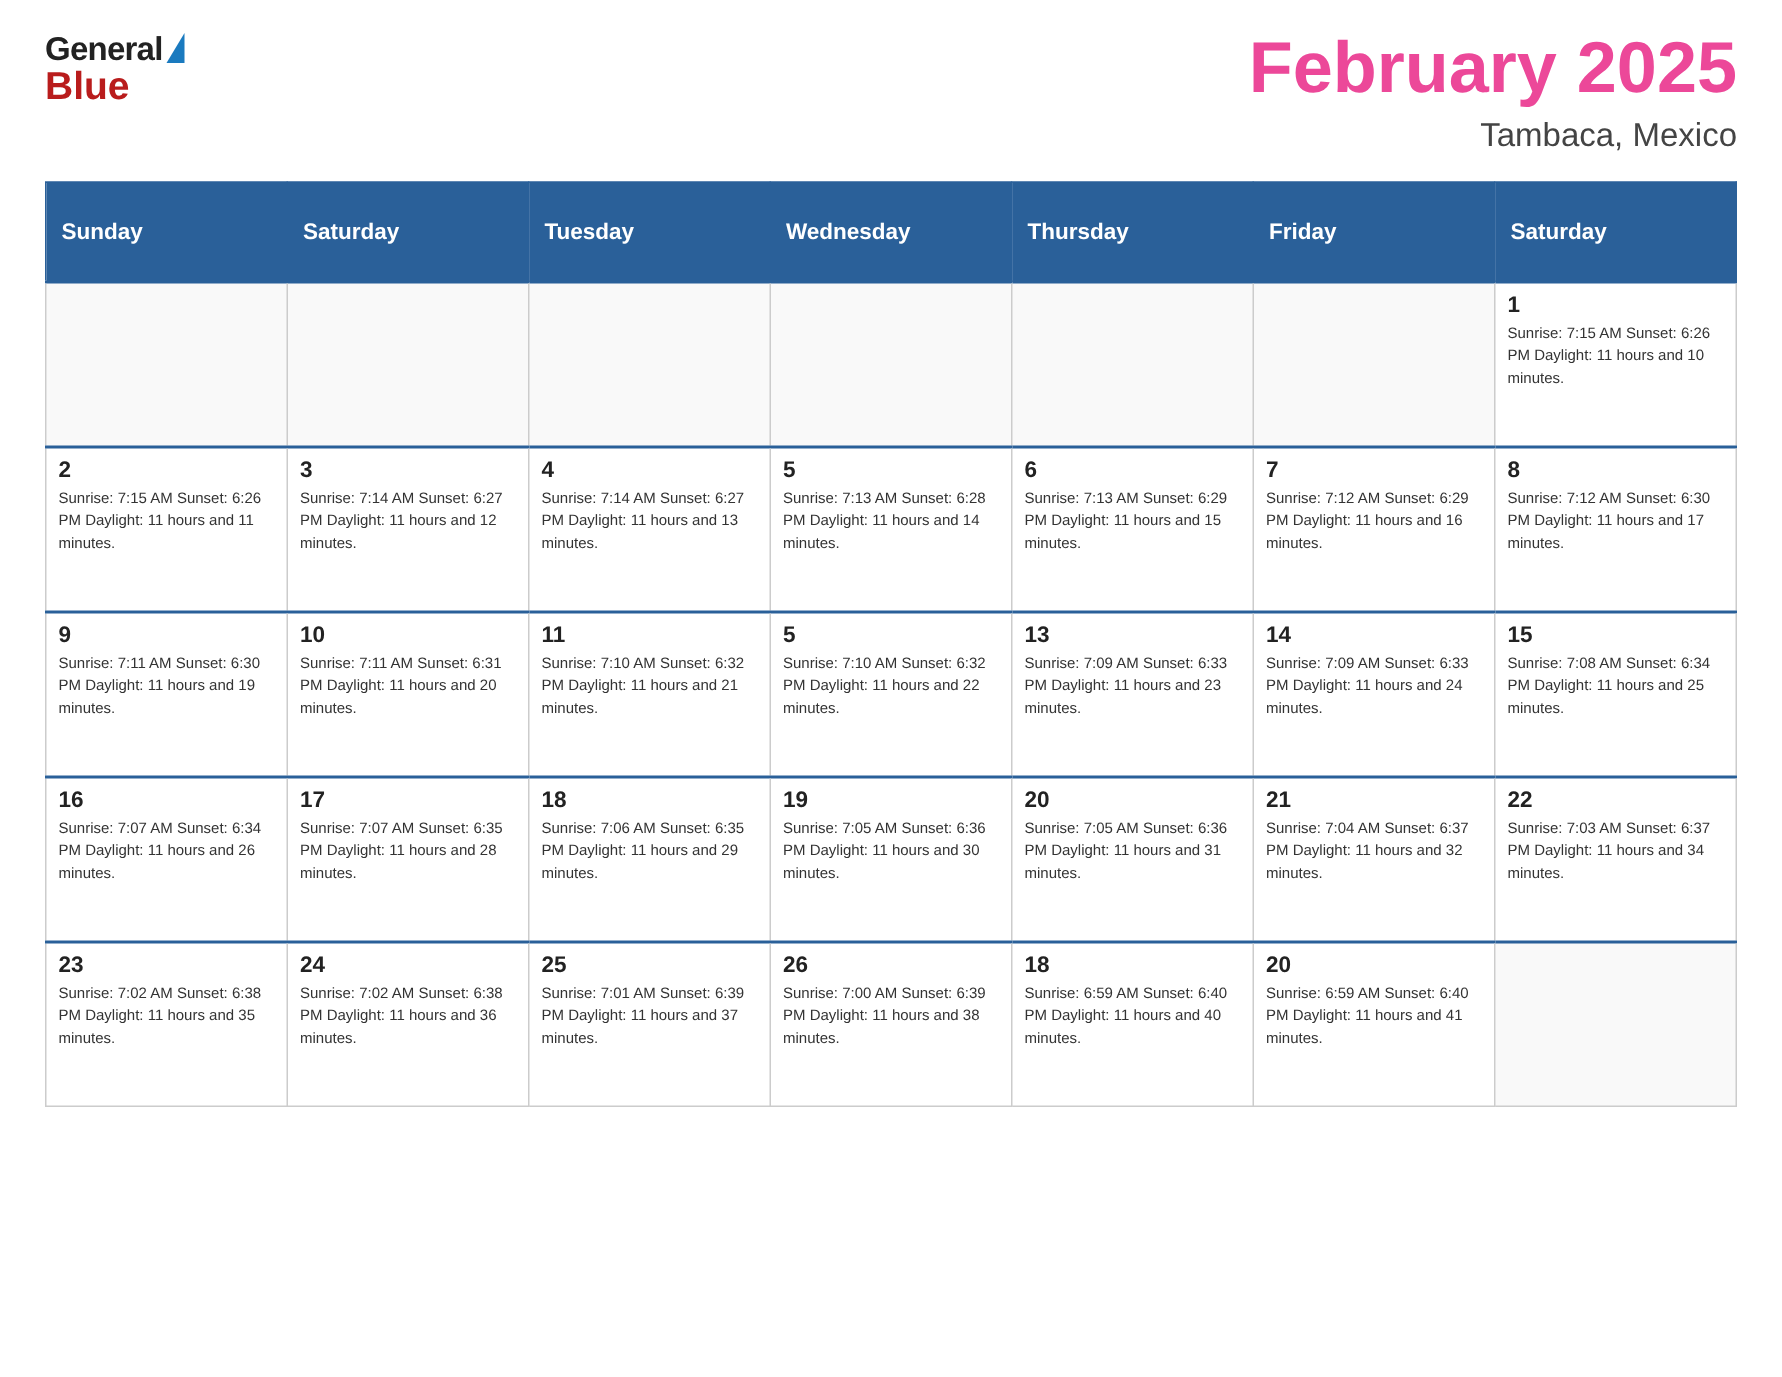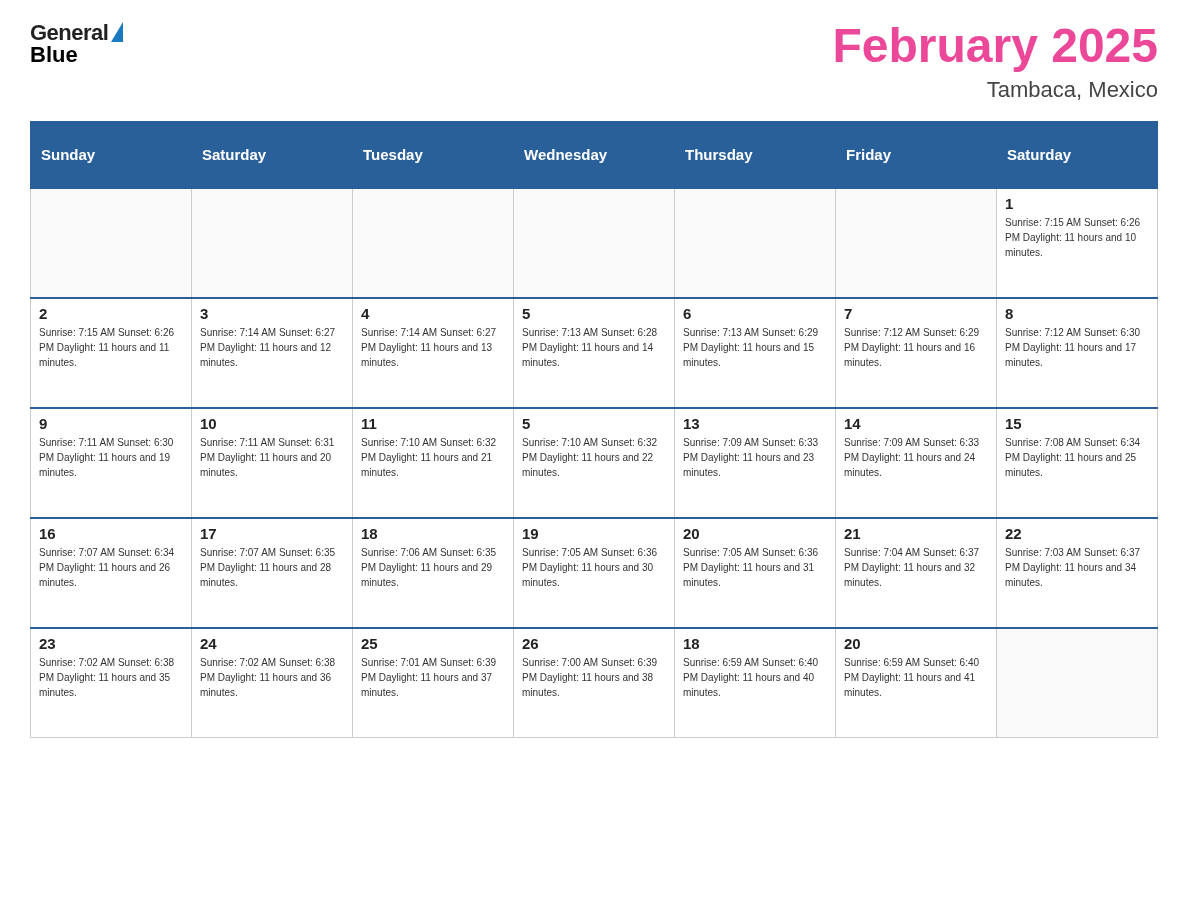--- a/index.html
+++ b/index.html
@@ -35,23 +35,23 @@
     .logo-triangle {
       width: 0;
       height: 0;
       border-left: 12px solid transparent;
       border-right: 0px solid transparent;
       border-bottom: 20px solid #1a7abf;
       margin-left: 3px;
       margin-top: -2px;
     }
     .logo-sub {
-      font-size: 22px;
-      font-weight: bold;
-      color: #000000;
+      font-size: 26px;
+      font-weight: bold;
+      color: #b91c1c;
       margin-top: -4px;
     }
     .title-area {
       text-align: right;
     }
     .month-title {
       font-size: 48px;
       font-weight: bold;
       color: #ec4899;
       line-height: 1.1;

